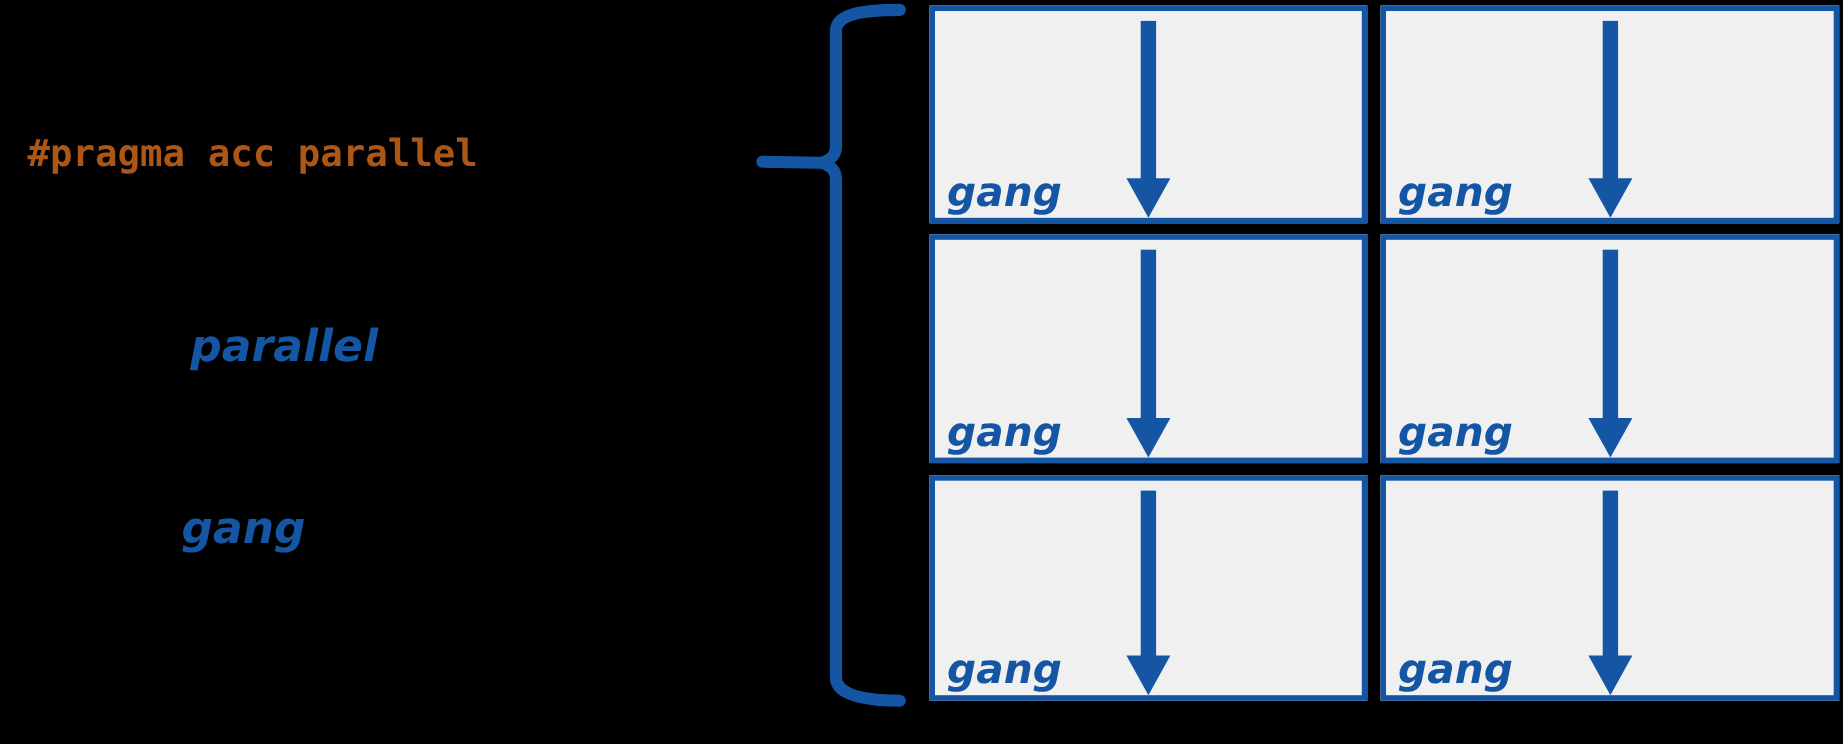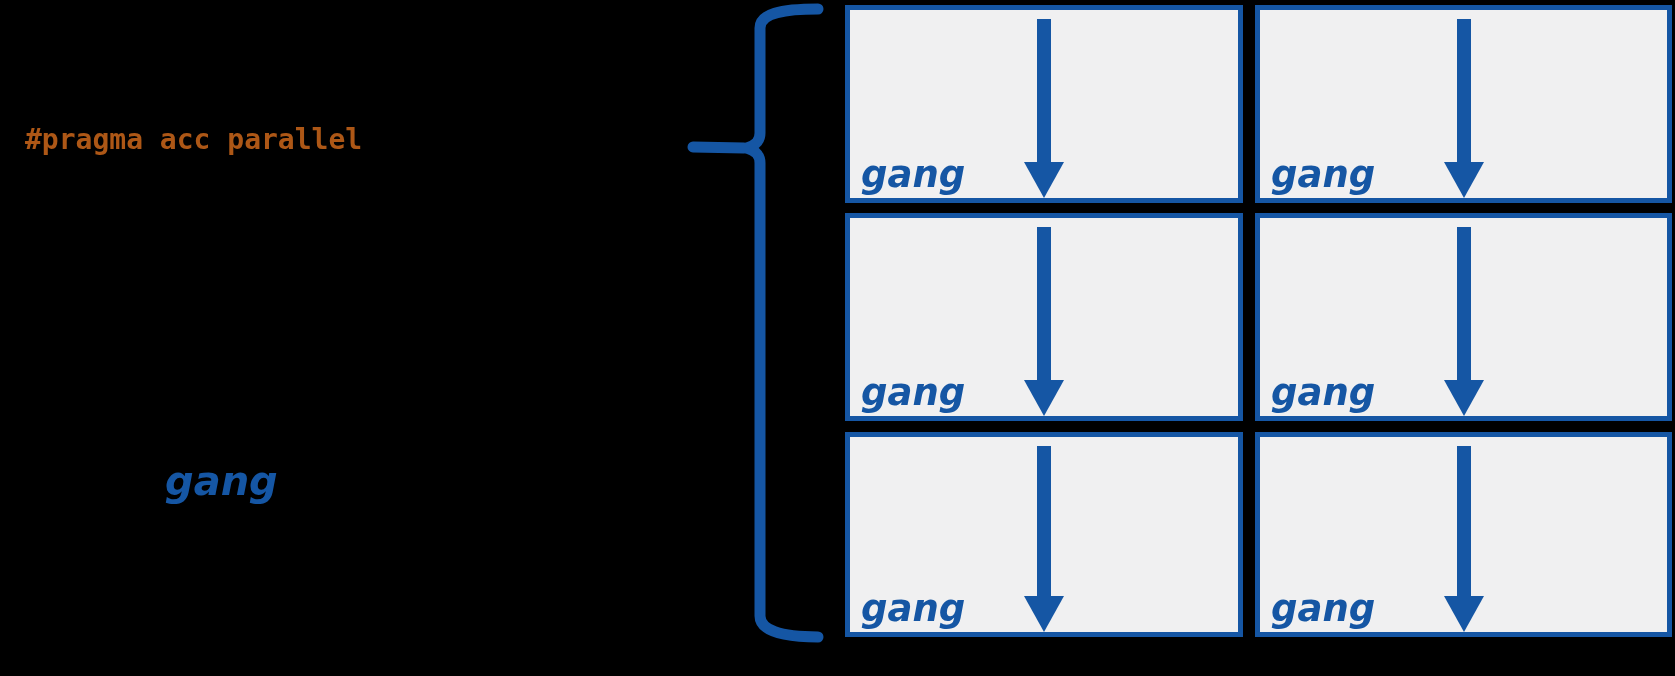--- a/index.html
+++ b/index.html
@@ -13,21 +13,21 @@
     position:relative;
     width:1675px;height:676px;
     background:var(--background);
     overflow:hidden;
     font-family:"DejaVu Sans","Liberation Sans",sans-serif;
   }
   
   .code-text{
     position:absolute;left:25px;top:121px;
     font-family:"DejaVu Sans Mono","Liberation Mono",monospace;
-    font-weight:bold;font-size:28px;line-height:38px;
+    font-weight:bold;font-size:34px;line-height:38px;
     color:var(--code-orange);white-space:pre;
   }
   .blue-label{
     position:absolute;
     font-weight:bold;font-style:italic;
     color:var(--accent-blue);
     font-size:40px;line-height:44px;white-space:pre;
   }
   .label-parallel{left:173px;top:293px;}
   .label-gangs{left:165px;top:459px;}
@@ -66,20 +66,21 @@
     border-top:36px solid var(--accent-blue);
   }
 </style>
 </head>
 <body>
 
 <div id="canvas">
 
   <div class="code-text">#pragma acc parallel</div>
 
+  <div class="blue-label label-parallel">parallel</div>
 
   <div class="blue-label label-gangs">gang</div>
 
   <svg class="brace-svg" viewBox="0 0 145 650" fill="none" stroke-linecap="round" stroke-linejoin="round">
     <path d="M138 9 C100 9 80 14 80 28 L80 133 C80 141 76 145 67 148 C76 151 80 155 80 163 L80 616 C80 630 100 637 138 637" stroke="#1556a4" stroke-width="11"></path>
     <path d="M13 147 L64 148" stroke="#1556a4" stroke-width="11"></path>
   </svg>
 
   <div class="gang-box c1 r1">
     <span class="gang-label">gang</span>

